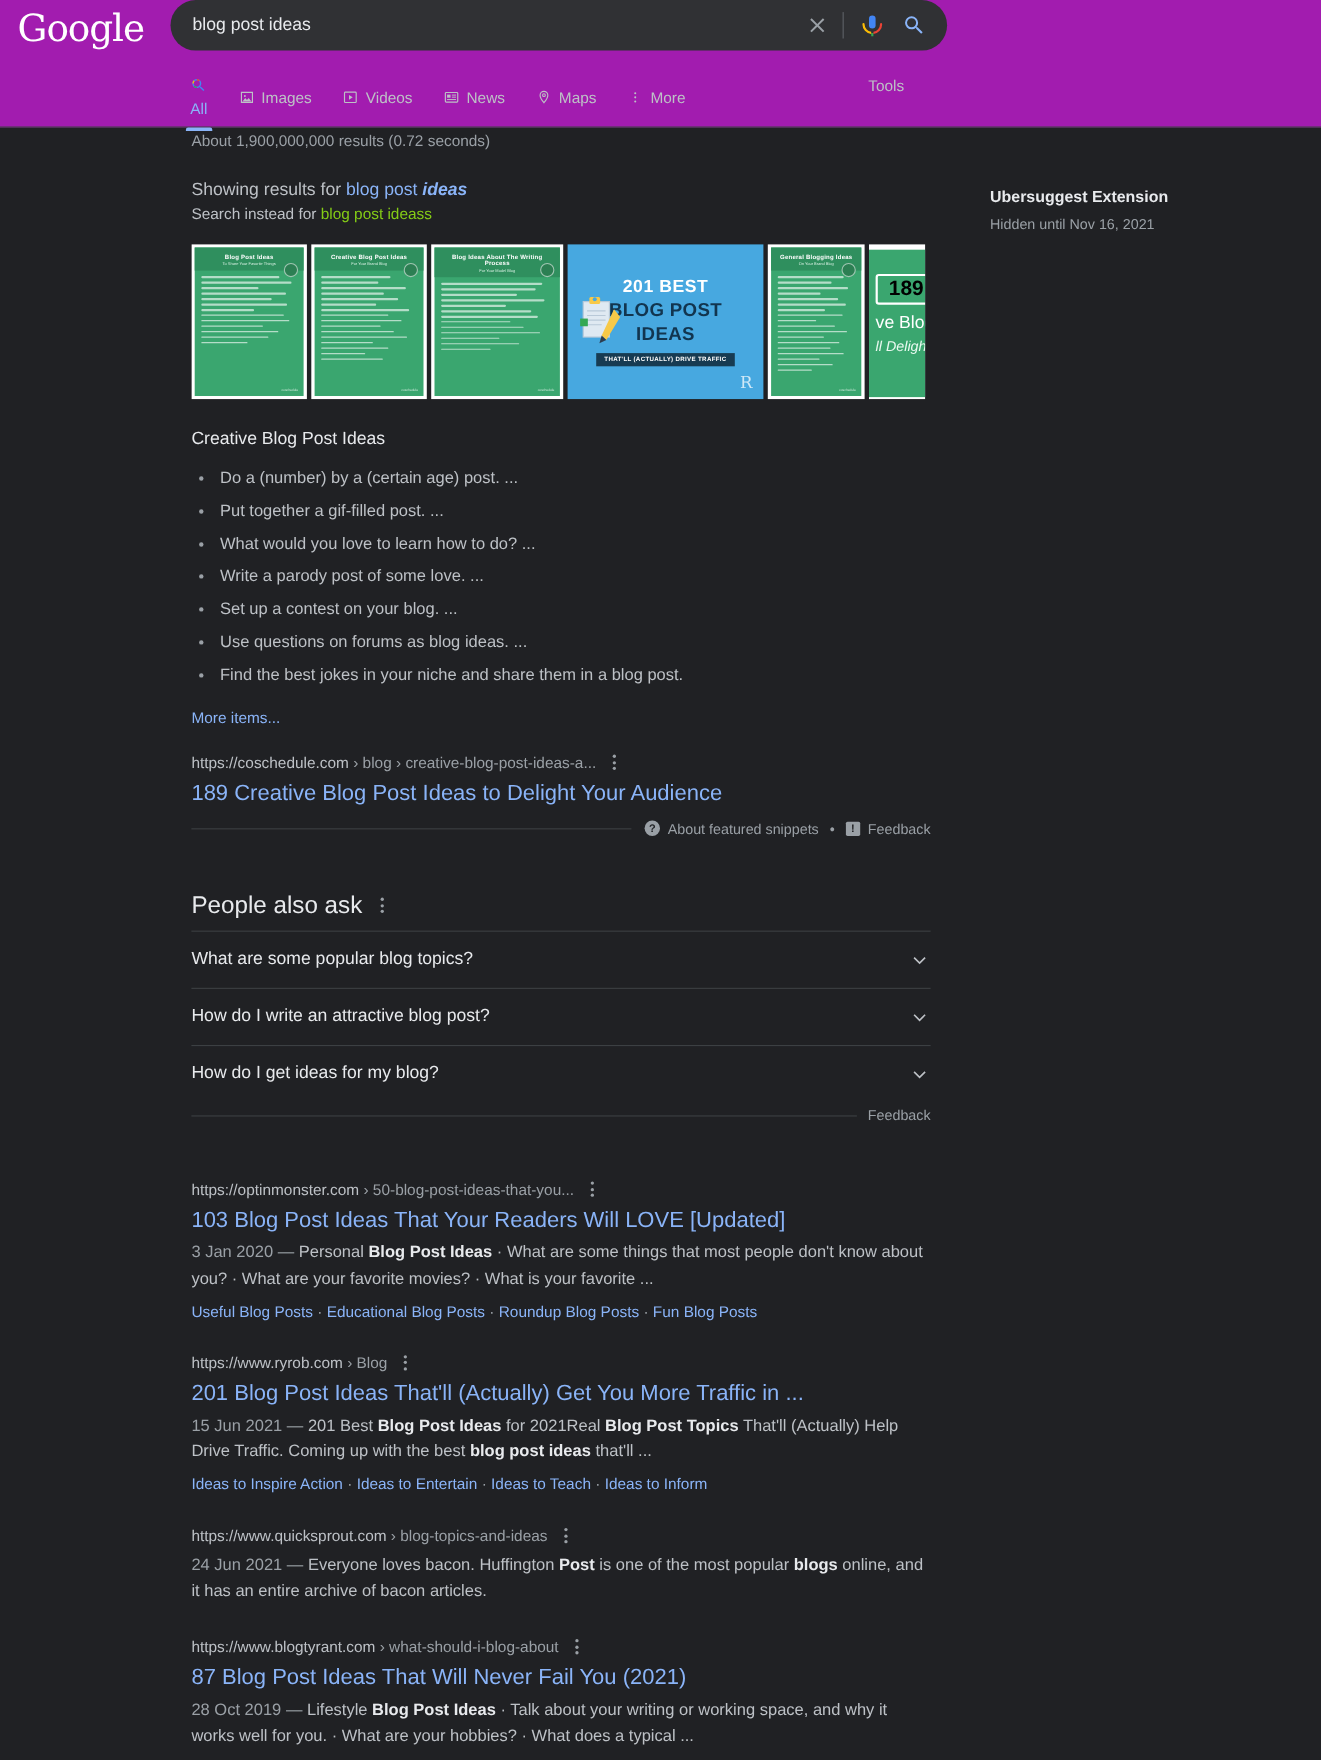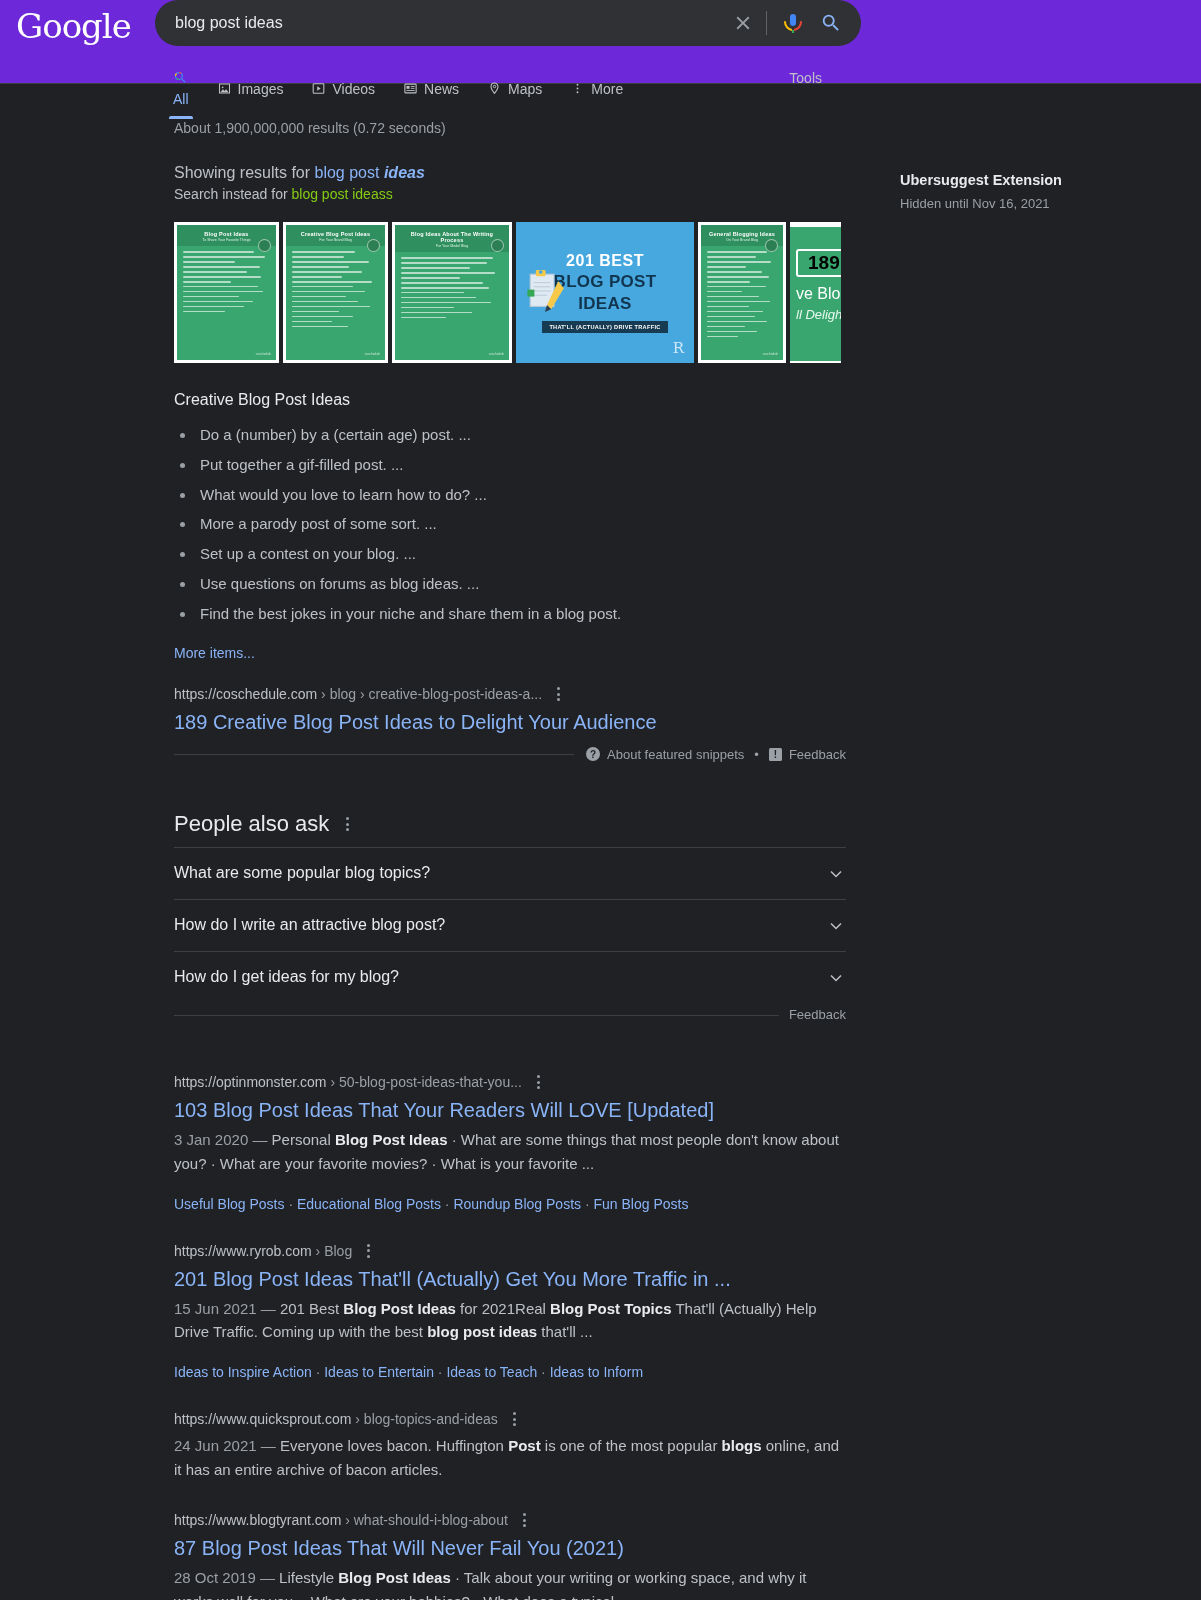--- a/index.html
+++ b/index.html
@@ -8,23 +8,23 @@
     background: #202124;
     width: 1201px;
     font-family: "Liberation Sans", "DejaVu Sans", sans-serif;
     -webkit-font-smoothing: antialiased;
   }
   body { width: 1201px; min-height: 1600px; position: relative; overflow-x: hidden; }
 
   
   .header {
     position: relative;
-    height: 84px;
+    height: 116px;
     border-bottom: 1px solid #3c4043;
-    background: #6d28d9;
+    background: #a21caf;
   }
   .logo {
     position: absolute;
     left: 16px; top: 6px;
     font-family: "DejaVu Serif", "Liberation Serif", serif;
     font-size: 34px;
     letter-spacing: -1px;
     color: #fff;
     user-select: none;
   }
@@ -184,21 +184,21 @@
   .res-url .path { color: #9aa0a6; }
   .kebab { display: inline-flex; flex-direction: column; gap: 2.5px; cursor: pointer; padding: 2px 5px; }
   .kebab i { width: 3px; height: 3px; border-radius: 50%; background: #9aa0a6; display: block; }
   .res-title {
     color: #8ab4f8; font-size: 20px; line-height: 1.3;
     text-decoration: none; display: block; margin-bottom: 5px;
   }
   .res-snip { color: #bdc1c6; font-size: 15px; line-height: 1.58; }
   .res-snip b { color: #e8eaed; font-weight: bold; }
   .res-snip .date { color: #9aa0a6; }
-  .sitelinks { margin-top: 20px; font-size: 14px; color: #9aa0a6; }
+  .sitelinks { margin-top: 9px; font-size: 14px; color: #9aa0a6; }
   .sitelinks a { color: #8ab4f8; text-decoration: none; }
 
   
   .fs-footer {
     display: flex; align-items: center; justify-content: flex-end;
     gap: 10px; margin-top: 2px; position: relative; height: 26px;
   }
   .fs-rule { position: absolute; left: 0; top: 13px; width: 400px; height: 1px; background: #3c4043; }
   .fs-footer .lnk { color: #9aa0a6; font-size: 13px; display: flex; align-items: center; gap: 7px; cursor: pointer; }
   .fs-dot { color: #9aa0a6; font-size: 13px; }
@@ -481,21 +481,21 @@
       </div>
     </div>
   </div>
 
   <div>
     <div class="fs-title">Creative Blog Post Ideas</div>
     <ul class="fs-list">
       <li>Do a (number) by a (certain age) post. ...</li>
       <li>Put together a gif-filled post. ...</li>
       <li>What would you love to learn how to do? ...</li>
-      <li>More a parody post of some sort. ...</li>
+      <li>Write a parody post of some love. ...</li>
       <li>Set up a contest on your blog. ...</li>
       <li>Use questions on forums as blog ideas. ...</li>
       <li>Find the best jokes in your niche and share them in a blog post.</li>
     </ul>
     <a class="more-items" href="#">More items...</a>
 
     <div class="res" style="margin-bottom:6px">
       <div class="res-url-row">
         <div class="res-url">
           <span>https://coschedule.com</span>

